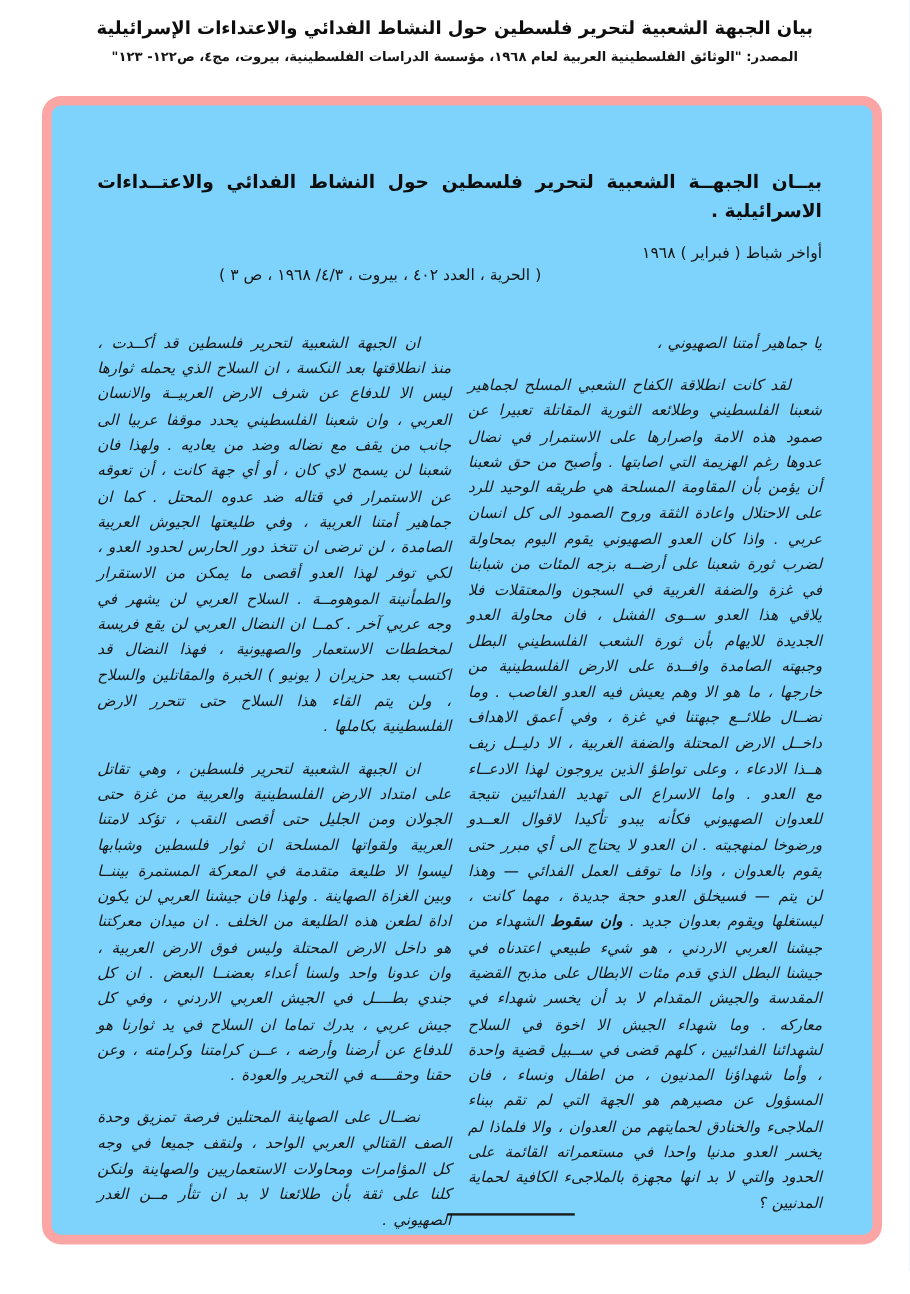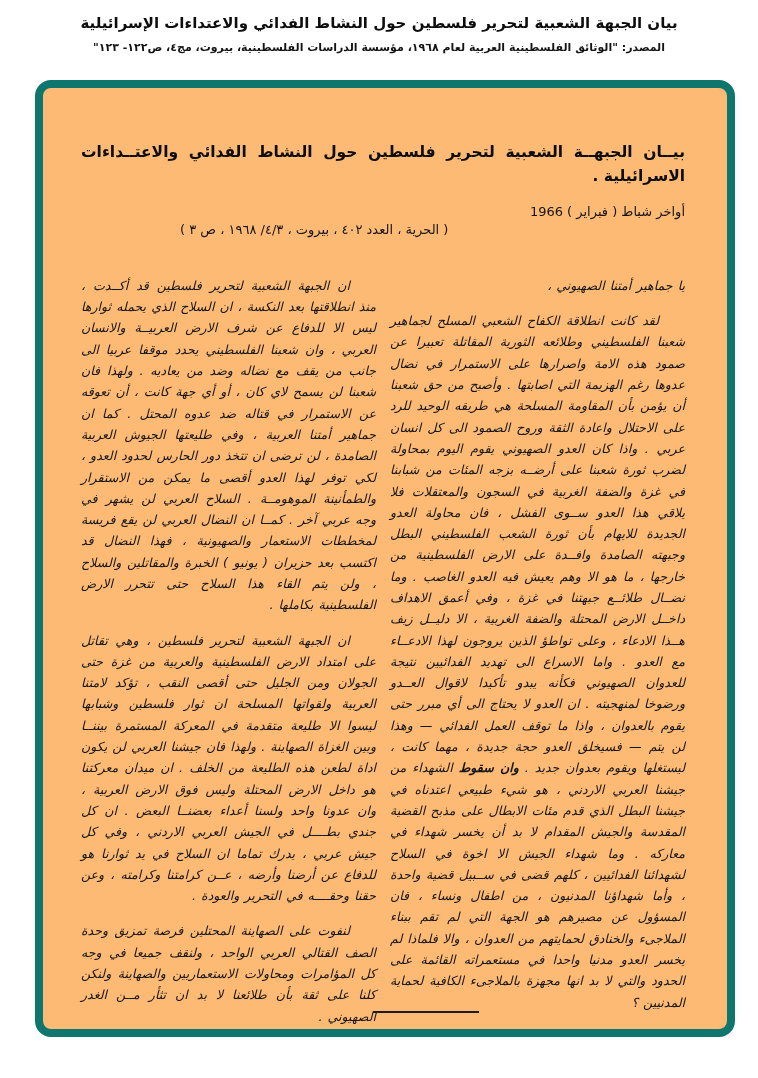--- a/index.html
+++ b/index.html
@@ -20,23 +20,23 @@
     line-height: 1.3; color: #0d0d0d;
   }
   .top-source {
     margin-top: 7px; font-size: 11px; font-weight: bold; color: #141414;
   }
 
   
   .doc-frame {
     position: absolute; left: 35px; top: 80px;
     width: 700px; height: 957px;
-    border: 8px solid #0f766e;
+    border: 8px solid #fca5a5;
     border-radius: 16px;
-    background: #fdba74;
+    background: #7dd3fc;
     padding: 52px 42px 20px 38px;
   }
 
   .doc-title {
     font-size: 15.5px; font-weight: bold; color: #0d0d0d;
     line-height: 1.55; text-align: justify; text-align-last: right;
     margin-bottom: 16px;
   }
 
   .date-row {
@@ -75,35 +75,35 @@
   <div class="top-header">
     <div class="top-title">بيان الجبهة الشعبية لتحرير فلسطين حول النشاط الفدائي والاعتداءات الإسرائيلية</div>
     <div class="top-source">المصدر: "الوثائق الفلسطينية العربية لعام ١٩٦٨، مؤسسة الدراسات الفلسطينية، بيروت، مج٤، ص١٢٢- ١٢٣"</div>
   </div>
 
   <div class="doc-frame">
 
     <div class="doc-title">بيــان الجبهــة الشعبية لتحرير فلسطين حول النشاط الفدائي والاعتــداءات الاسرائيلية .</div>
 
     <div class="date-row">
-      <span class="date-line">أواخر شباط ( فبراير ) 1966</span>
+      <span class="date-line">أواخر شباط ( فبراير ) ١٩٦٨</span>
       <span class="citation">( الحرية ، العدد ٤٠٢ ، بيروت ، ٤/٣/ ١٩٦٨ ، ص ٣ )</span>
     </div>
 
     <div class="columns">
 
       <div class="col">
         <p class="salutation">يا جماهير أمتنا الصهيوني ،</p>
         <p class="indent"><span>لقد كانت انطلاقة الكفاح الشعبي المسلح لجماهير شعبنا الفلسطيني وطلائعه الثورية المقاتلة تعبيرا عن صمود هذه الامة واصرارها على الاستمرار في نضال عدوها رغم الهزيمة التي اصابتها . وأصبح من حق شعبنا أن يؤمن بأن المقاومة المسلحة هي طريقه الوحيد للرد على الاحتلال واعادة الثقة وروح الصمود الى كل انسان عربي . واذا كان العدو الصهيوني يقوم اليوم بمحاولة لضرب ثورة شعبنا على أرضــه بزجه المئات من شبابنا في غزة والضفة الغربية في السجون والمعتقلات فلا يلاقي هذا العدو ســوى الفشل ، فان محاولة العدو الجديدة للايهام بأن ثورة الشعب الفلسطيني البطل وجبهته الصامدة وافــدة على الارض الفلسطينية من خارجها ، ما هو الا وهم يعيش فيه العدو الغاصب . وما نضــال طلائــع جبهتنا في غزة ، وفي أعمق الاهداف داخــل الارض المحتلة والضفة الغربية ، الا دليــل زيف هــذا الادعاء ، وعلى تواطؤ الذين يروجون لهذا الادعــاء مع العدو . واما الاسراع الى تهديد الفدائيين نتيجة للعدوان الصهيوني فكأنه يبدو تأكيدا لاقوال العــدو ورضوخا لمنهجيته . ان العدو لا يحتاج الى أي مبرر حتى يقوم بالعدوان ، واذا ما توقف العمل الفدائي — وهذا لن يتم — فسيخلق العدو حجة جديدة ، مهما كانت ، ليستغلها ويقوم بعدوان جديد . </span><span class="bold-inline">وان سقوط</span><span> الشهداء من جيشنا العربي الاردني ، هو شيء طبيعي اعتدناه في جيشنا البطل الذي قدم مئات الابطال على مذبح القضية المقدسة والجيش المقدام لا بد أن يخسر شهداء في معاركه . وما شهداء الجيش الا اخوة في السلاح لشهدائنا الفدائيين ، كلهم قضى في ســبيل قضية واحدة ، وأما شهداؤنا المدنيون ، من اطفال ونساء ، فان المسؤول عن مصيرهم هو الجهة التي لم تقم ببناء الملاجىء والخنادق لحمايتهم من العدوان ، والا فلماذا لم يخسر العدو مدنيا واحدا في مستعمراته القائمة على الحدود والتي لا بد انها مجهزة بالملاجىء الكافية لحماية المدنيين ؟</span></p>
       </div>
 
       <div class="col">
         <p class="indent">ان الجبهة الشعبية لتحرير فلسطين قد أكــدت ، منذ انطلاقتها بعد النكسة ، ان السلاح الذي يحمله ثوارها ليس الا للدفاع عن شرف الارض العربيــة والانسان العربي ، وان شعبنا الفلسطيني يحدد موقفا عربيا الى جانب من يقف مع نضاله وضد من يعاديه . ولهذا فان شعبنا لن يسمح لاي كان ، أو أي جهة كانت ، أن تعوقه عن الاستمرار في قتاله ضد عدوه المحتل . كما ان جماهير أمتنا العربية ، وفي طليعتها الجيوش العربية الصامدة ، لن ترضى ان تتخذ دور الحارس لحدود العدو ، لكي توفر لهذا العدو أقصى ما يمكن من الاستقرار والطمأنينة الموهومــة . السلاح العربي لن يشهر في وجه عربي آخر . كمــا ان النضال العربي لن يقع فريسة لمخططات الاستعمار والصهيونية ، فهذا النضال قد اكتسب بعد حزيران ( يونيو ) الخبرة والمقاتلين والسلاح ، ولن يتم القاء هذا السلاح حتى تتحرر الارض الفلسطينية بكاملها .</p>
         <p class="indent spaced">ان الجبهة الشعبية لتحرير فلسطين ، وهي تقاتل على امتداد الارض الفلسطينية والعربية من غزة حتى الجولان ومن الجليل حتى أقصى النقب ، تؤكد لامتنا العربية ولقواتها المسلحة ان ثوار فلسطين وشبابها ليسوا الا طليعة متقدمة في المعركة المستمرة بيننــا وبين الغزاة الصهاينة . ولهذا فان جيشنا العربي لن يكون اداة لطعن هذه الطليعة من الخلف . ان ميدان معركتنا هو داخل الارض المحتلة وليس فوق الارض العربية ، وان عدونا واحد ولسنا أعداء بعضنــا البعض . ان كل جندي بطــــل في الجيش العربي الاردني ، وفي كل جيش عربي ، يدرك تماما ان السلاح في يد ثوارنا هو للدفاع عن أرضنا وأرضه ، عــن كرامتنا وكرامته ، وعن حقنا وحقــــه في التحرير والعودة .</p>
-        <p class="indent spaced">لنفوت على الصهاينة المحتلين فرصة تمزيق وحدة الصف القتالي العربي الواحد ، ولنقف جميعا في وجه كل المؤامرات ومحاولات الاستعماريين والصهاينة ولنكن كلنا على ثقة بأن طلائعنا لا بد ان تثأر مــن الغدر الصهيوني .</p>
+        <p class="indent spaced">نضــال على الصهاينة المحتلين فرصة تمزيق وحدة الصف القتالي العربي الواحد ، ولنقف جميعا في وجه كل المؤامرات ومحاولات الاستعماريين والصهاينة ولنكن كلنا على ثقة بأن طلائعنا لا بد ان تثأر مــن الغدر الصهيوني .</p>
       </div>
 
     </div>
 
     <div class="end-rule"></div>
 
   </div>
 
 </div>
 

